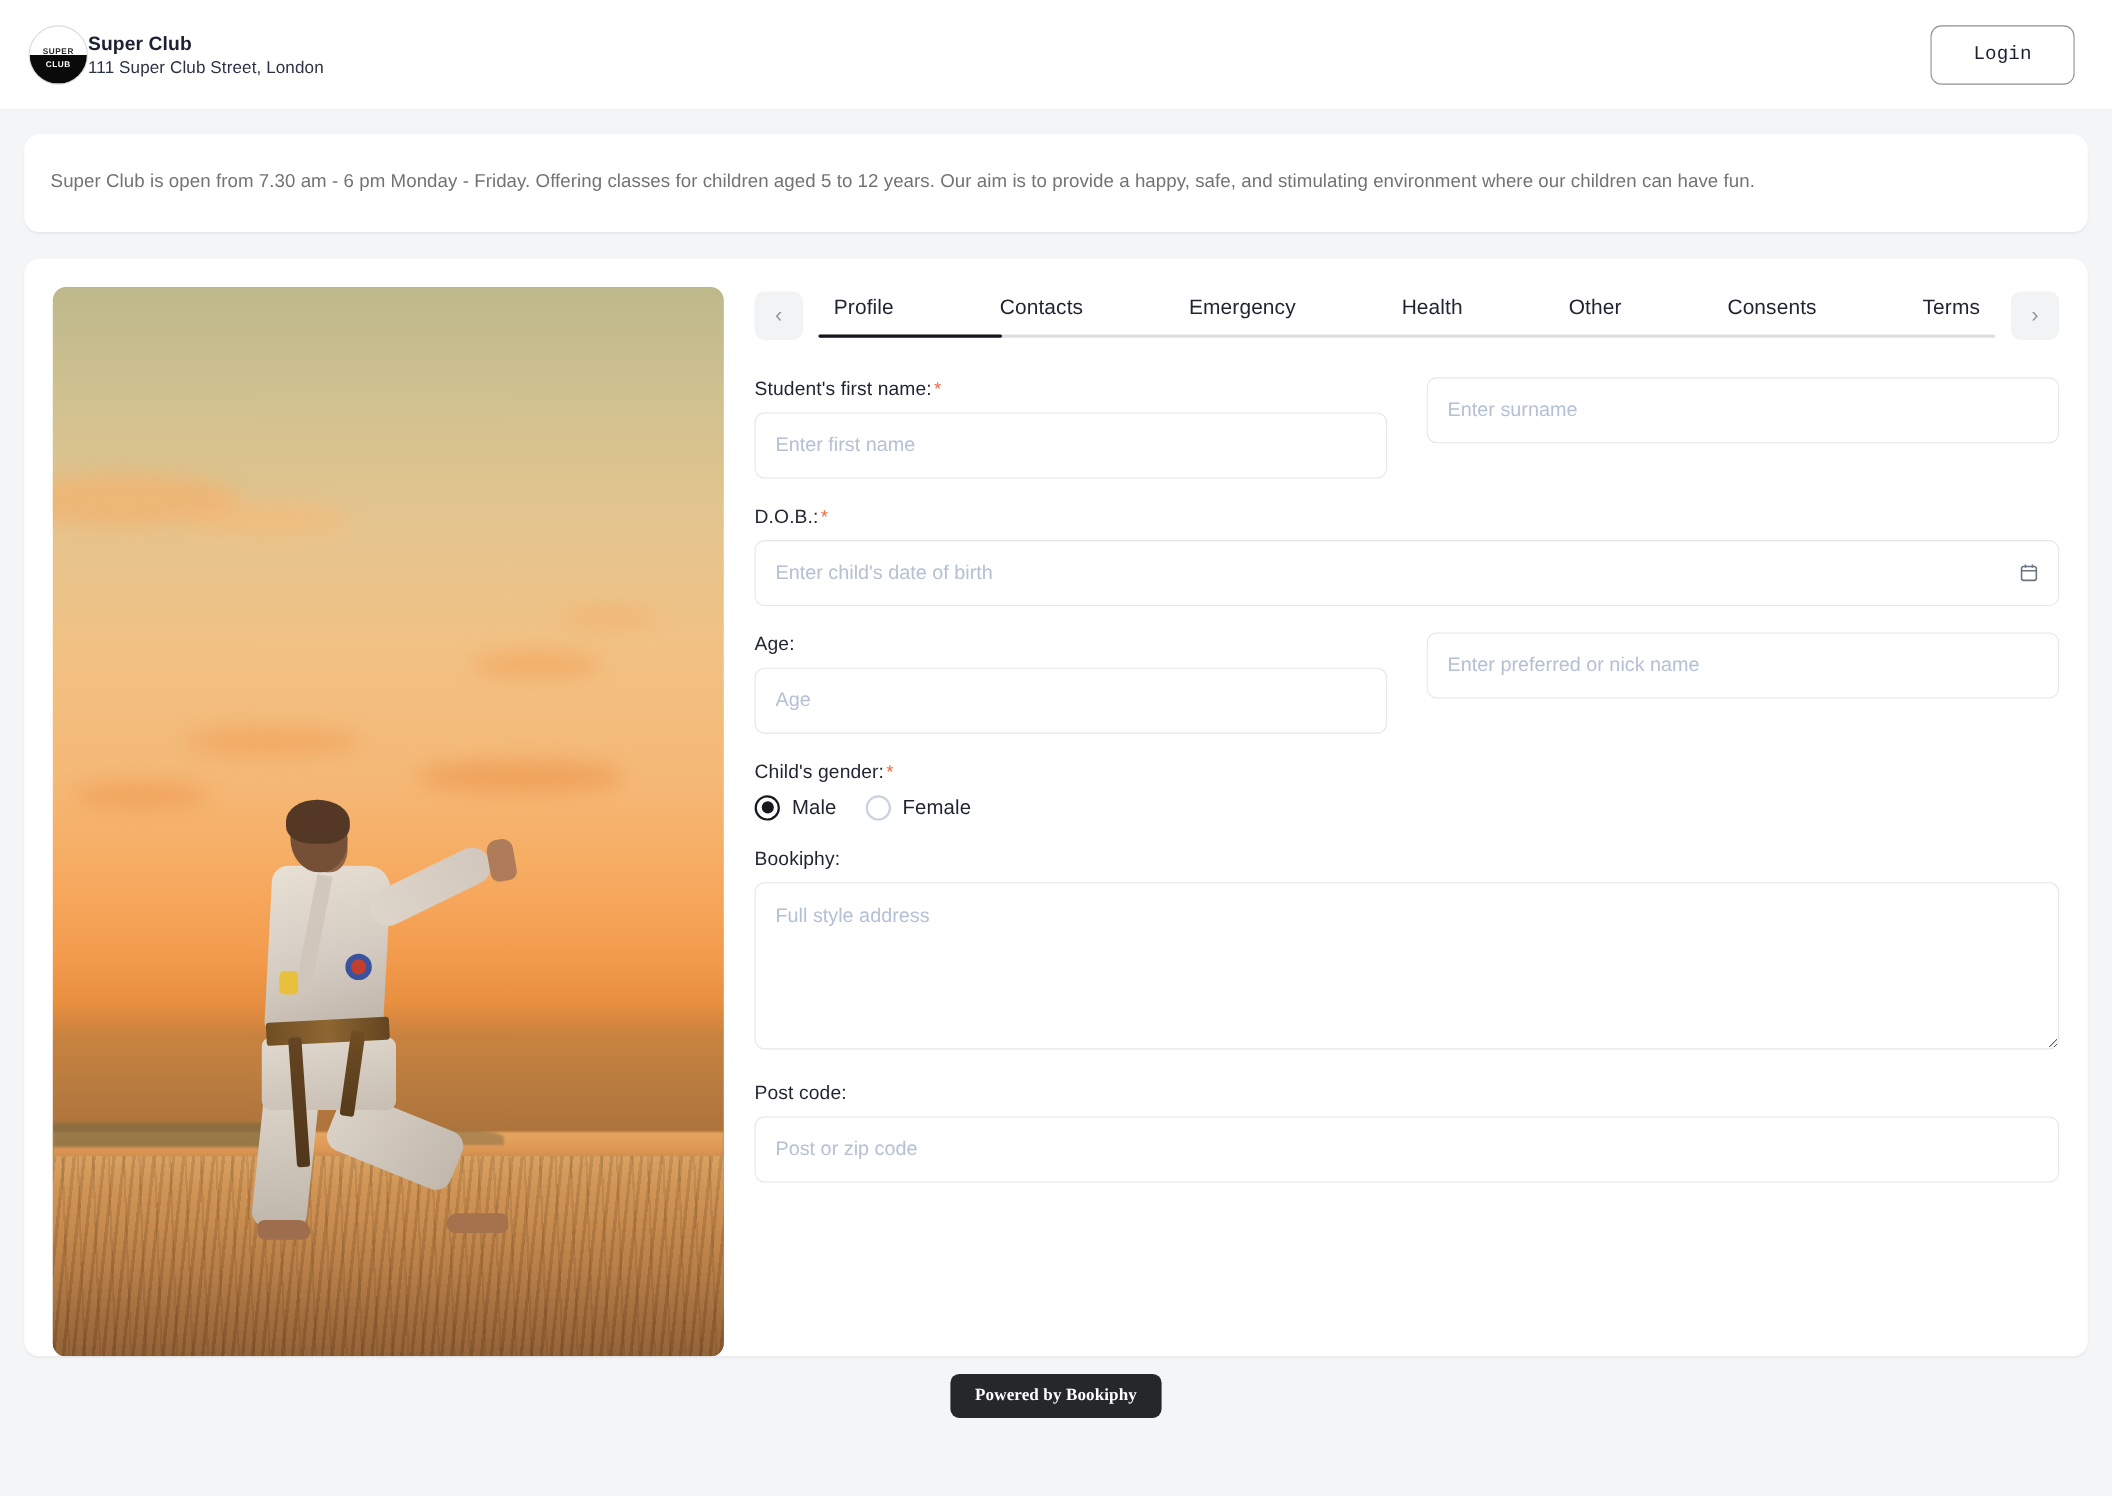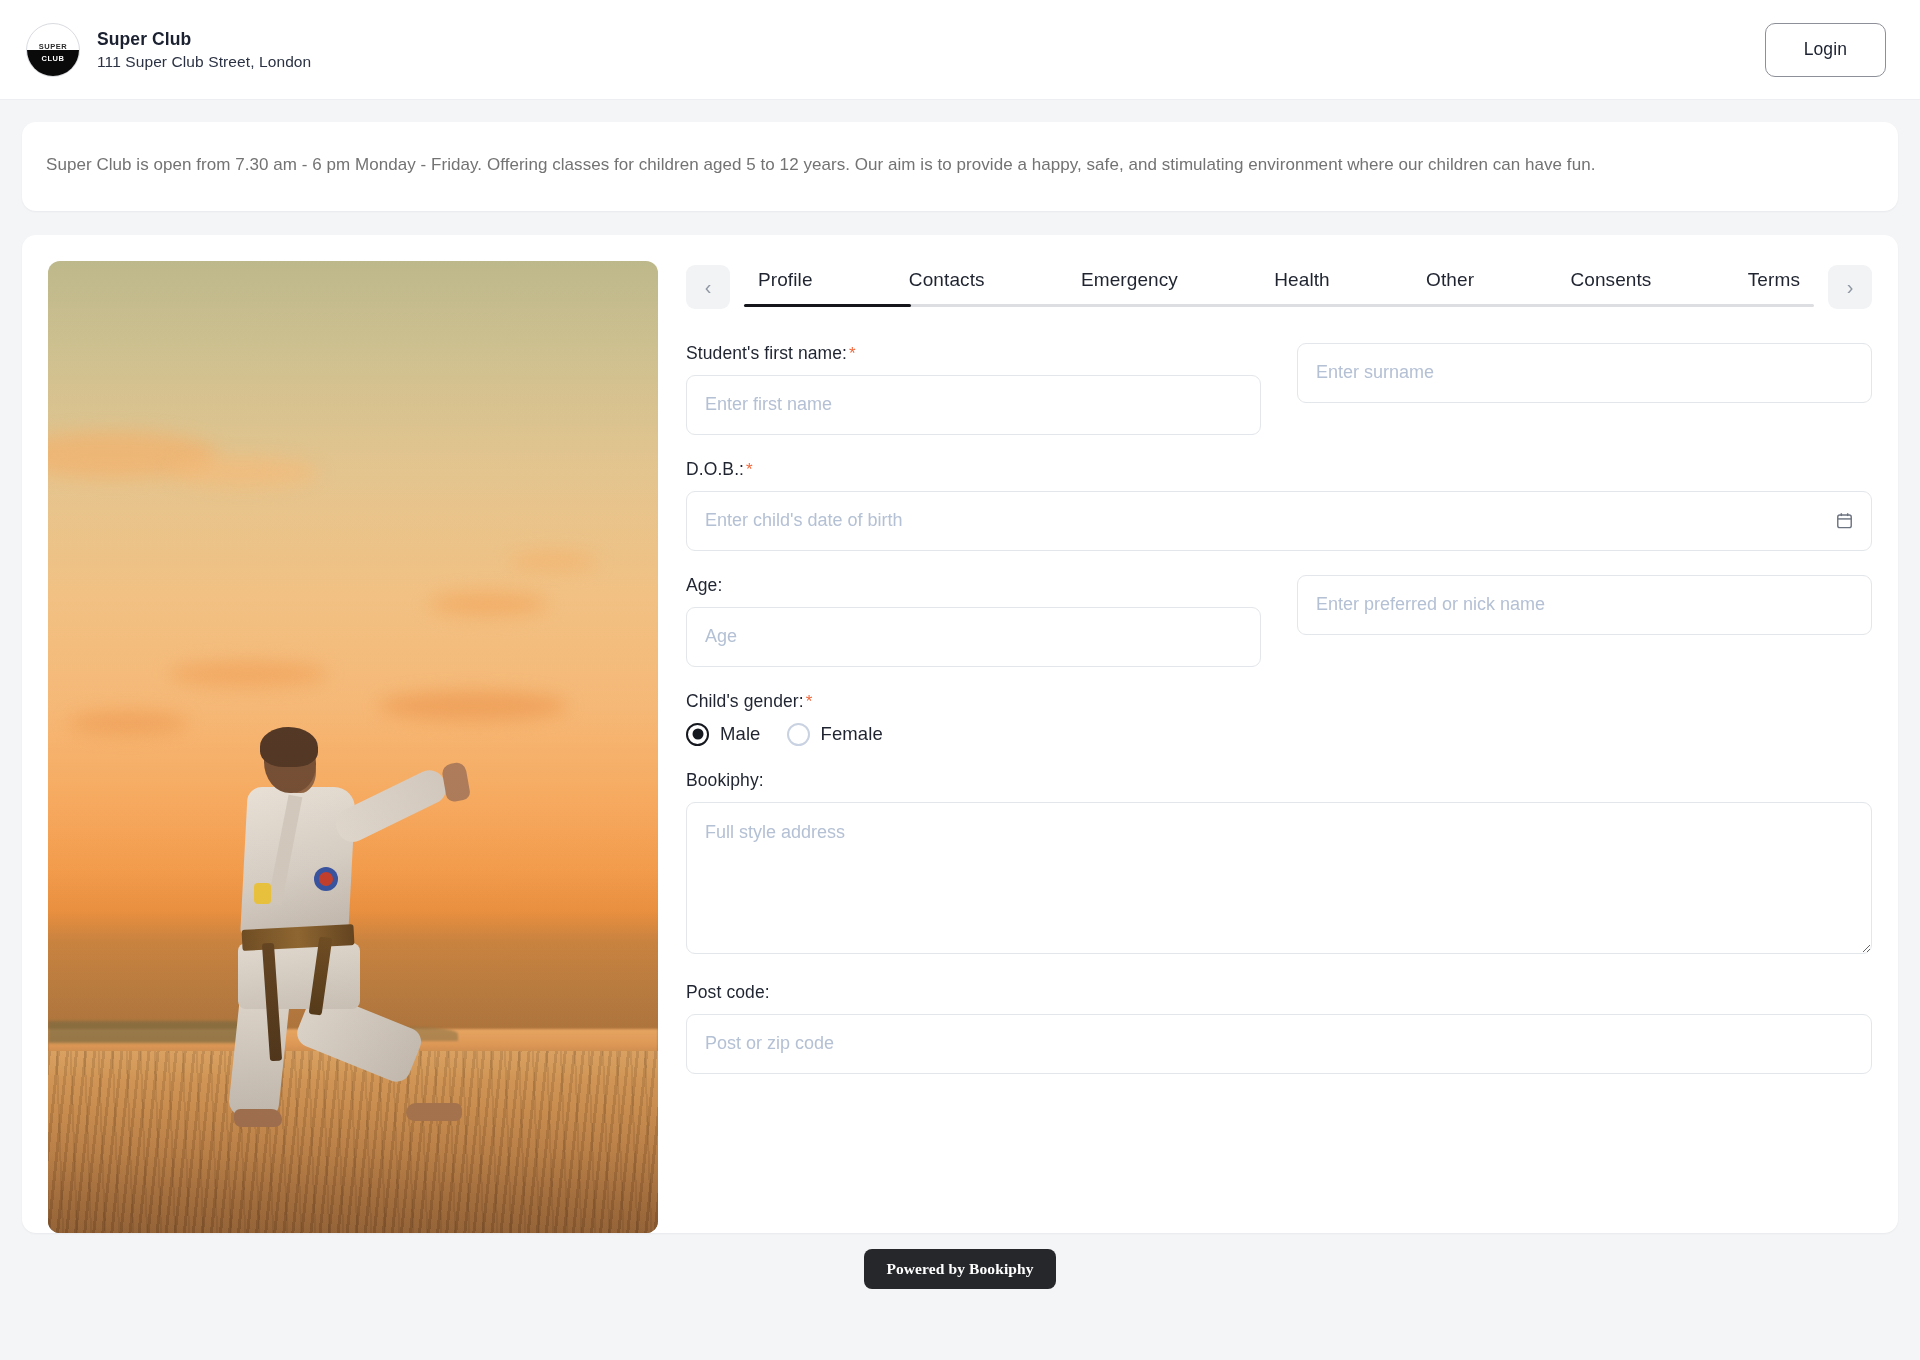--- a/index.html
+++ b/index.html
@@ -24,21 +24,21 @@
     border-bottom: 1px solid #eceef1;
     display: flex;
     align-items: center;
     padding: 0 34px 0 26px;
     justify-content: space-between;
   }
 
   .brand {
     display: flex;
     align-items: center;
-    gap: 17px;
+    gap: 0;
   }
 
   .brand-logo {
     width: 54px;
     height: 54px;
     border-radius: 50%;
     background: #ffffff;
     border: 1px solid #d9dbe0;
     position: relative;
     overflow: hidden;
@@ -76,21 +76,21 @@
     letter-spacing: 0.1px;
   }
 
   .login-btn {
     min-width: 120px;
     height: 54px;
     padding: 0 38px;
     border: 1px solid #8d9098;
     border-radius: 10px;
     background: #ffffff;
-    font-family: Liberation Sans, sans-serif;
+    font-family: Liberation Mono, monospace;
     font-size: 17.5px;
     color: #1b2130;
     cursor: pointer;
     letter-spacing: 0.1px;
   }
 
   
   .page {
     padding: 22px 22px 0 22px;
   }

